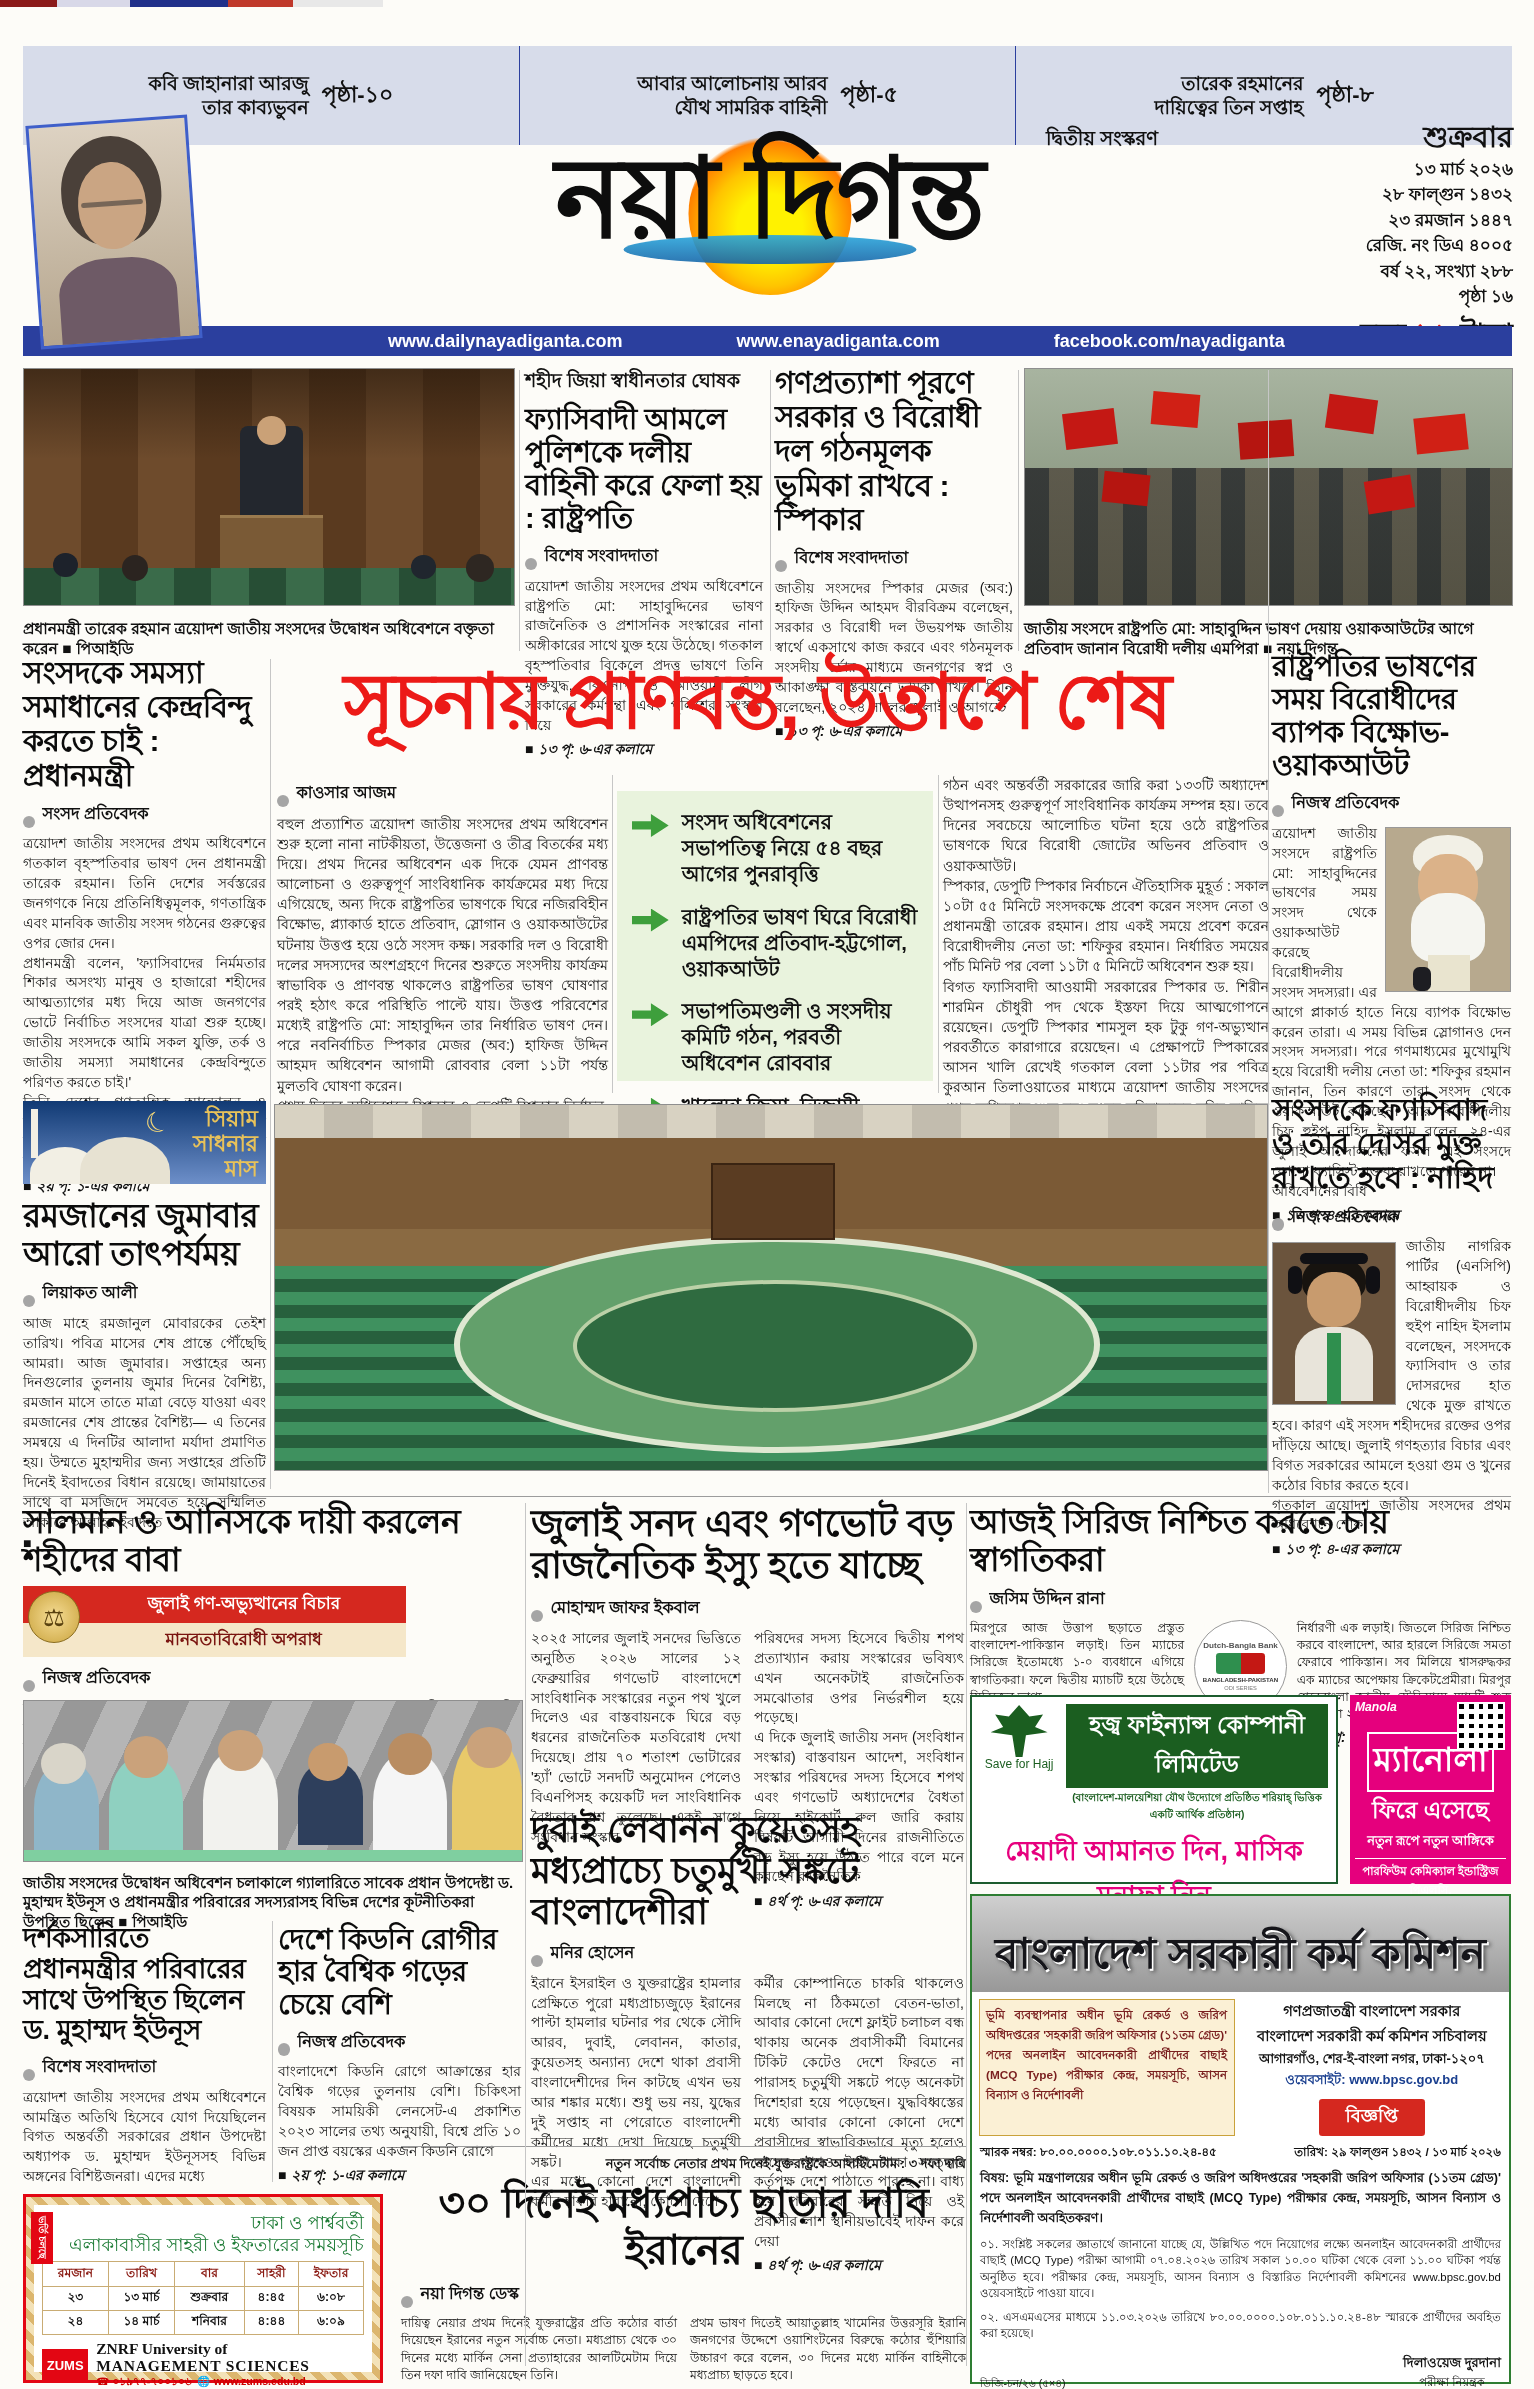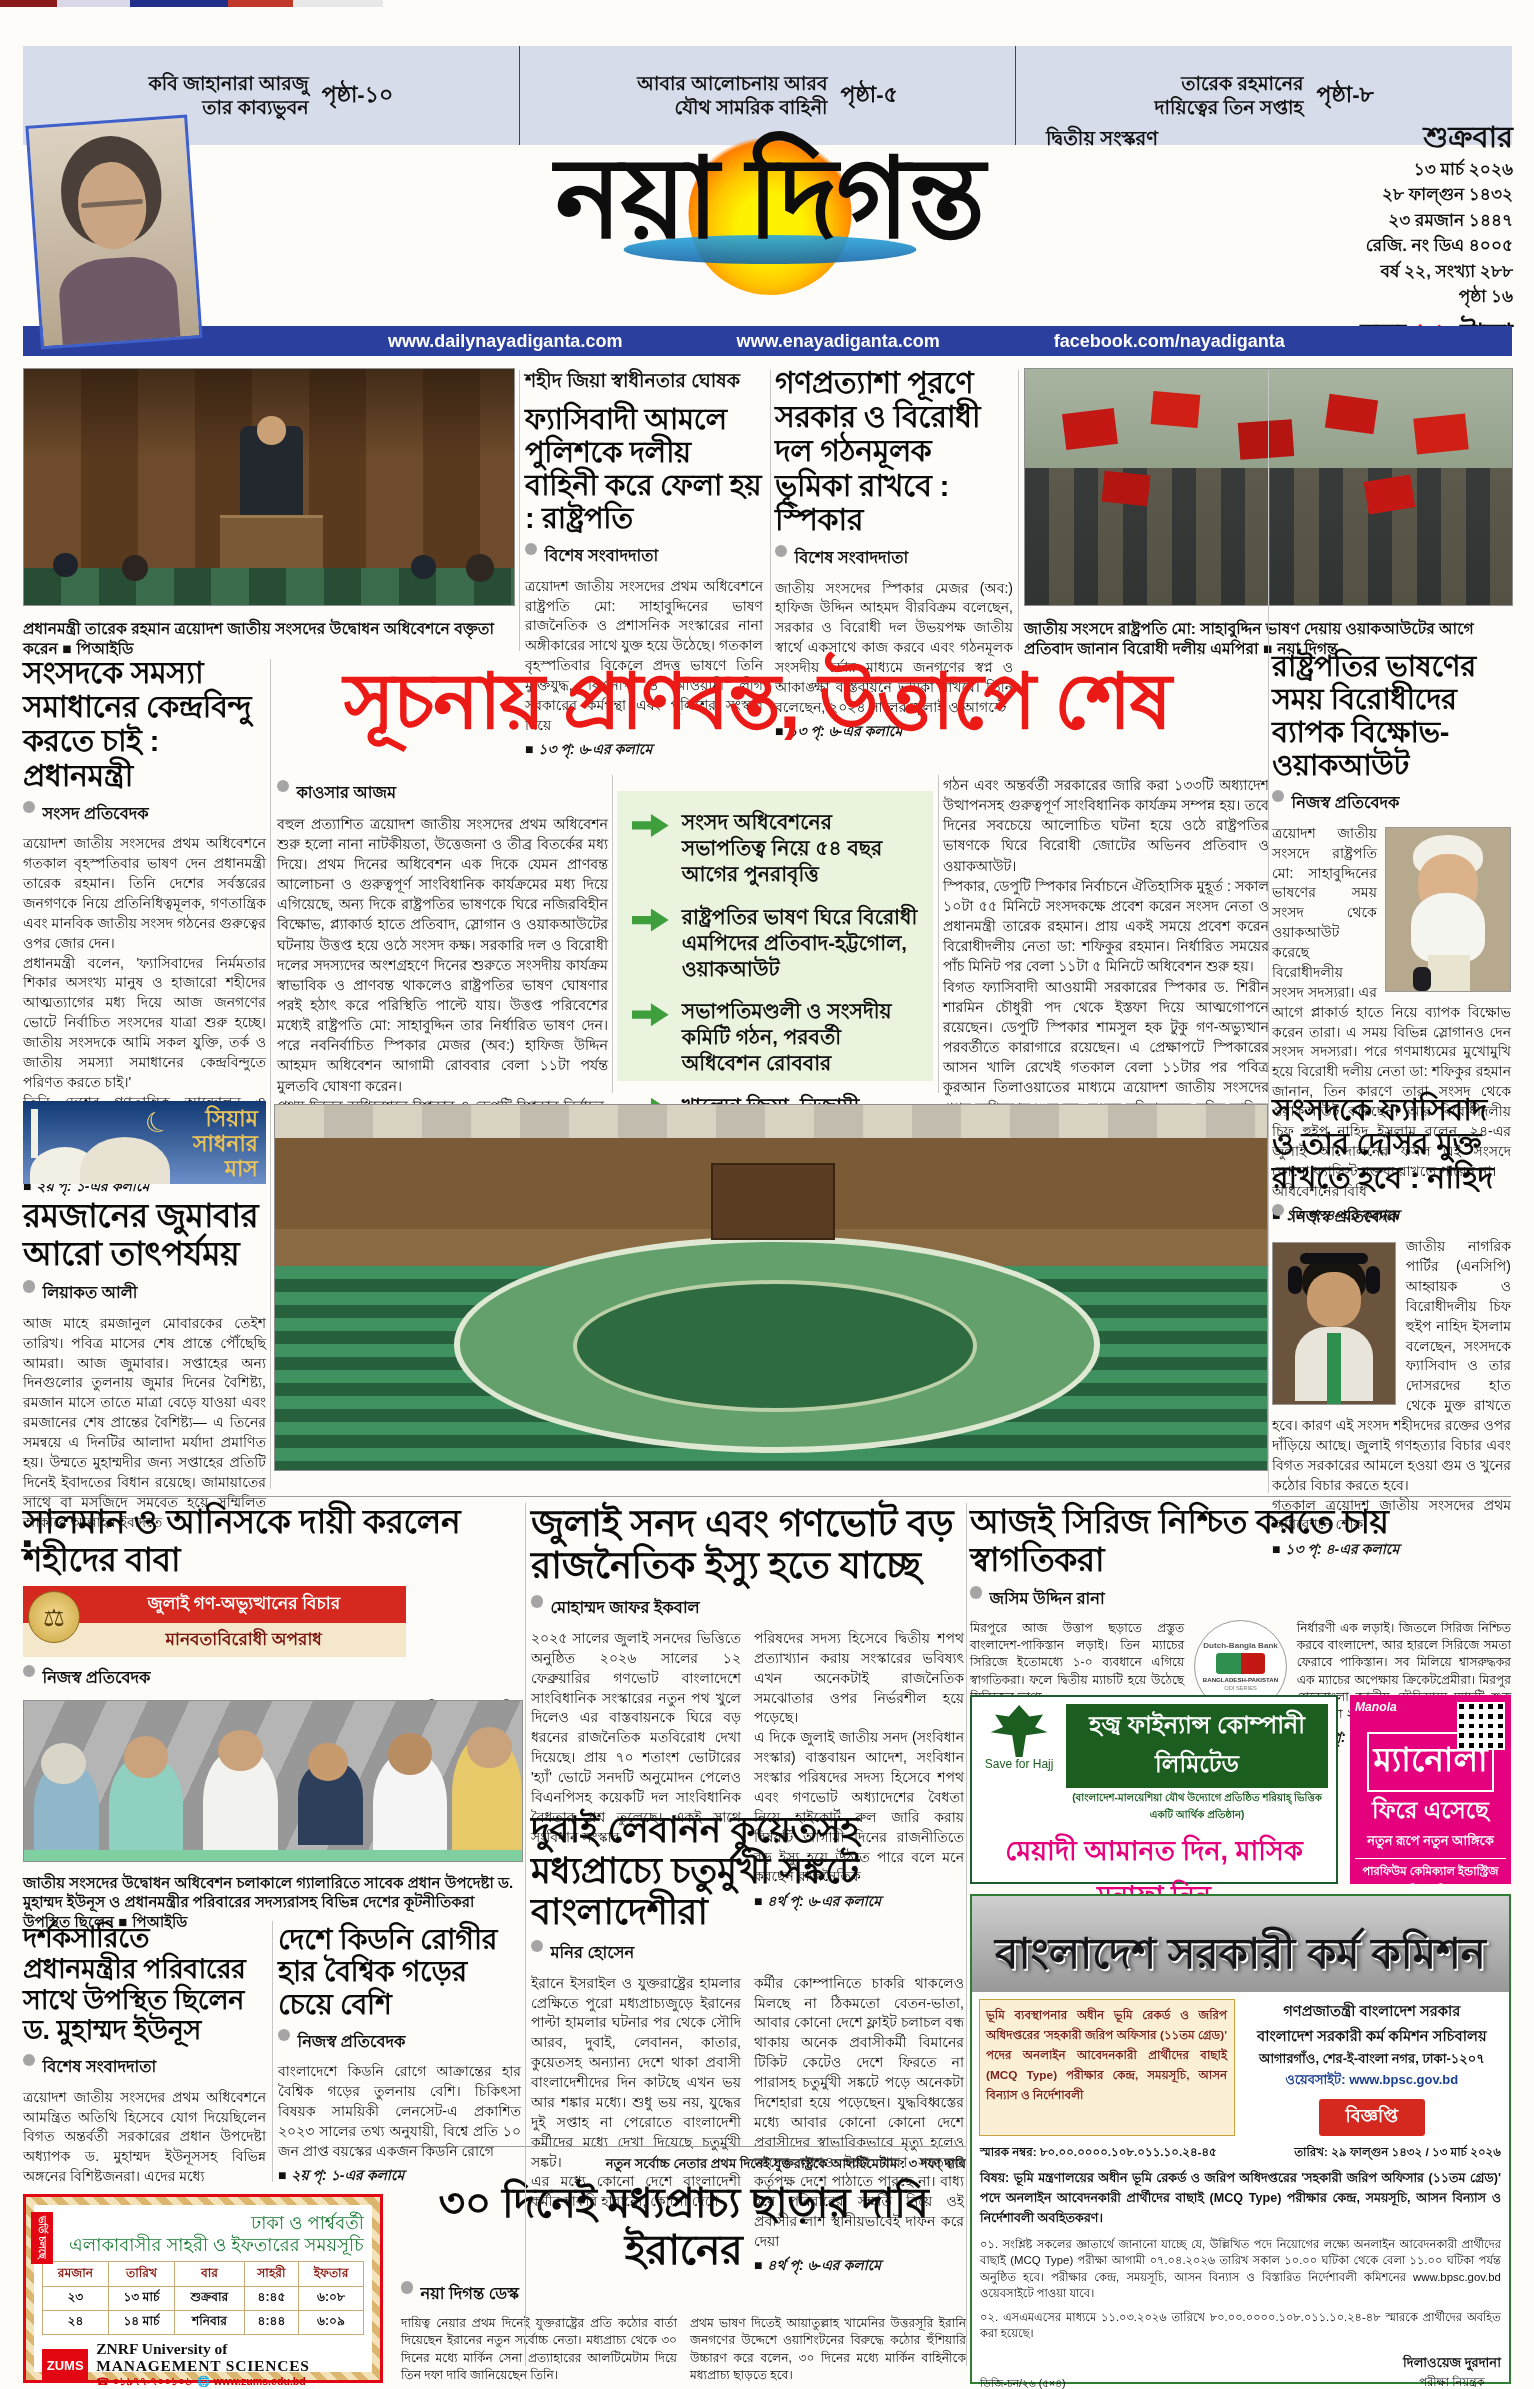--- a/index.html
+++ b/index.html
@@ -1,21 +1,21 @@
 <!DOCTYPE html>
 <html style="font-size:13px"><head>
 <meta charset="utf-8">
 <style>
   html,body{margin:0;padding:0;background:#dcdcdc;}
   .page{position:relative;width:1535px;height:2389px;background:#fdfcf8;overflow:hidden;
         font-family:"Liberation Sans","DejaVu Sans",sans-serif;color:#111;}
   .abs{position:absolute;}
   .hl{font-weight:900;line-height:1.14;letter-spacing:-0.4px;color:#0b0b0b;}
   .kick{font-weight:800;}
-  .by{display:flex;align-items:flex-start;gap:7.3px;font-weight:800;font-size:16.3px;margin:8.1px 0 6.5px;}
+  .by{display:flex;align-items:flex-end;gap:7.3px;font-weight:800;font-size:16.3px;margin:8.1px 0 6.5px;}
   .dot{width:12.2px;height:12.2px;border-radius:50%;background:#a5a5a5;flex:0 0 12.2px;}
   .bd{text-align:justify;white-space:pre-line;line-height:1.42;font-size:14px;}
   .sm{font-size:12.2px;}
   .jmp{font-weight:800;font-style:italic;font-size:14px;margin-top:2.4px;}
   .sq{font-style:normal;margin-right:4.9px;}
   .cap{font-weight:700;font-size:15.5px;line-height:1.3;margin-top:6.5px;}
   .photo{position:absolute;overflow:hidden;border:0.8px solid #8f8f8f;background:#bbb;}
   .vsep{position:absolute;width:0.8px;background:#c6c6c6;}
   .hsep{position:absolute;height:0.8px;background:#9c9c9c;}
   .cols2{display:flex;gap:13px;}

